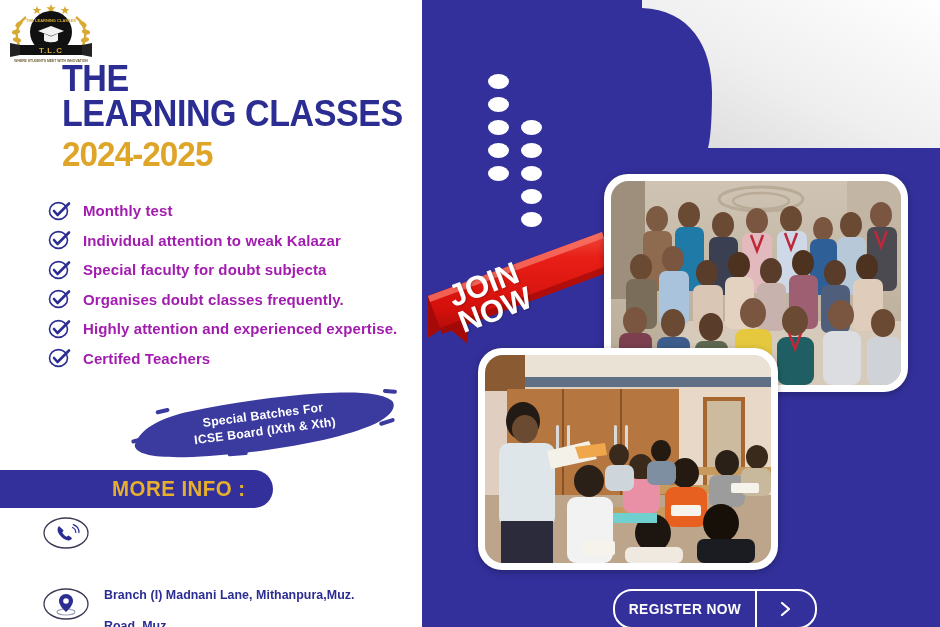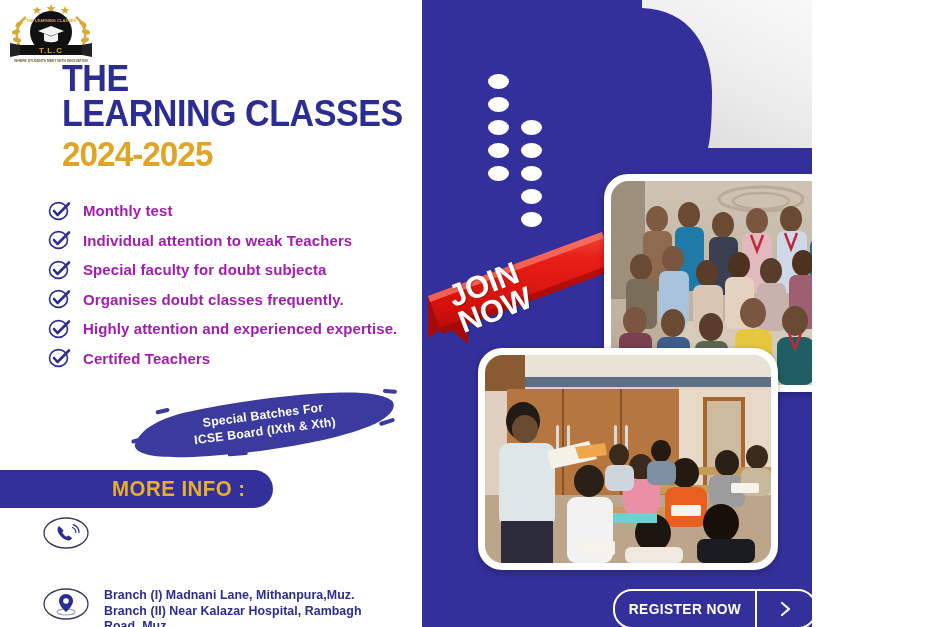--- a/index.html
+++ b/index.html
@@ -2,21 +2,21 @@
 <html><head>
 <meta charset="utf-8">
 <style>
   html,body{margin:0;padding:0;background:#fff;}
   body{
     font-family:"Liberation Sans", sans-serif;
     -webkit-font-smoothing:antialiased;
   }
   #poster{
     position:relative;
-    width:812px;height:627px;
+    width:940px;height:627px;
     overflow:hidden;
     background:#ffffff;
   }
 
   
   .blue-panel{
     position:absolute;left:422px;top:0;width:518px;height:627px;
     background:#33309b;
   }
   
@@ -220,21 +220,21 @@
       <span class="feat-txt">Monthly test</span>
     </div>
 
     <div class="feat-row">
       <span class="check-ico">
         <svg width="24" height="22" viewBox="0 0 24 22">
           <ellipse cx="10.5" cy="11" rx="9" ry="8.4" fill="none" stroke="#2b2d93" stroke-width="1.6"></ellipse>
           <path d="M6,11 L9.5,15 L21,3.5" fill="none" stroke="#2b2d93" stroke-width="2.6" stroke-linecap="round" stroke-linejoin="round"></path>
         </svg>
       </span>
-      <span class="feat-txt">Individual attention to weak Teachers</span>
+      <span class="feat-txt">Individual attention to weak Kalazar</span>
     </div>
 
     <div class="feat-row">
       <span class="check-ico">
         <svg width="24" height="22" viewBox="0 0 24 22">
           <ellipse cx="10.5" cy="11" rx="9" ry="8.4" fill="none" stroke="#2b2d93" stroke-width="1.6"></ellipse>
           <path d="M6,11 L9.5,15 L21,3.5" fill="none" stroke="#2b2d93" stroke-width="2.6" stroke-linecap="round" stroke-linejoin="round"></path>
         </svg>
       </span>
       <span class="feat-txt">Special faculty for doubt subjecta</span>
@@ -315,21 +315,21 @@
       <svg width="48" height="36" viewBox="0 0 48 36">
         <ellipse cx="24" cy="18" rx="22" ry="15" fill="none" stroke="#3a3a55" stroke-width="1.3"></ellipse>
         <ellipse cx="24" cy="26" rx="9" ry="3" fill="none" stroke="#9fa0bb" stroke-width="1.1"></ellipse>
         <path d="M24,8 C20.1,8 17,11.1 17,15 C17,20 24,26 24,26 C24,26 31,20 31,15
                  C31,11.1 27.9,8 24,8 Z" fill="#2b2d93"></path>
         <circle cx="24" cy="15" r="2.8" fill="#ffffff"></circle>
       </svg>
     </span>
     <span class="addr">
       <span>Branch (I) Madnani Lane, Mithanpura,Muz.</span><br>
-      <span>Branch (II) Near Kalazar Hospital, Rambagh</span><br>
+      <br>
       <span>Road, Muz.</span>
     </span>
   </div>
 
   <div class="dots">
     <span class="dot" style="left:0px;top:0px"></span>
     <span class="dot" style="left:0px;top:23px"></span>
     <span class="dot" style="left:0px;top:46px"></span>
     <span class="dot" style="left:0px;top:69px"></span>
     <span class="dot" style="left:0px;top:92px"></span>

